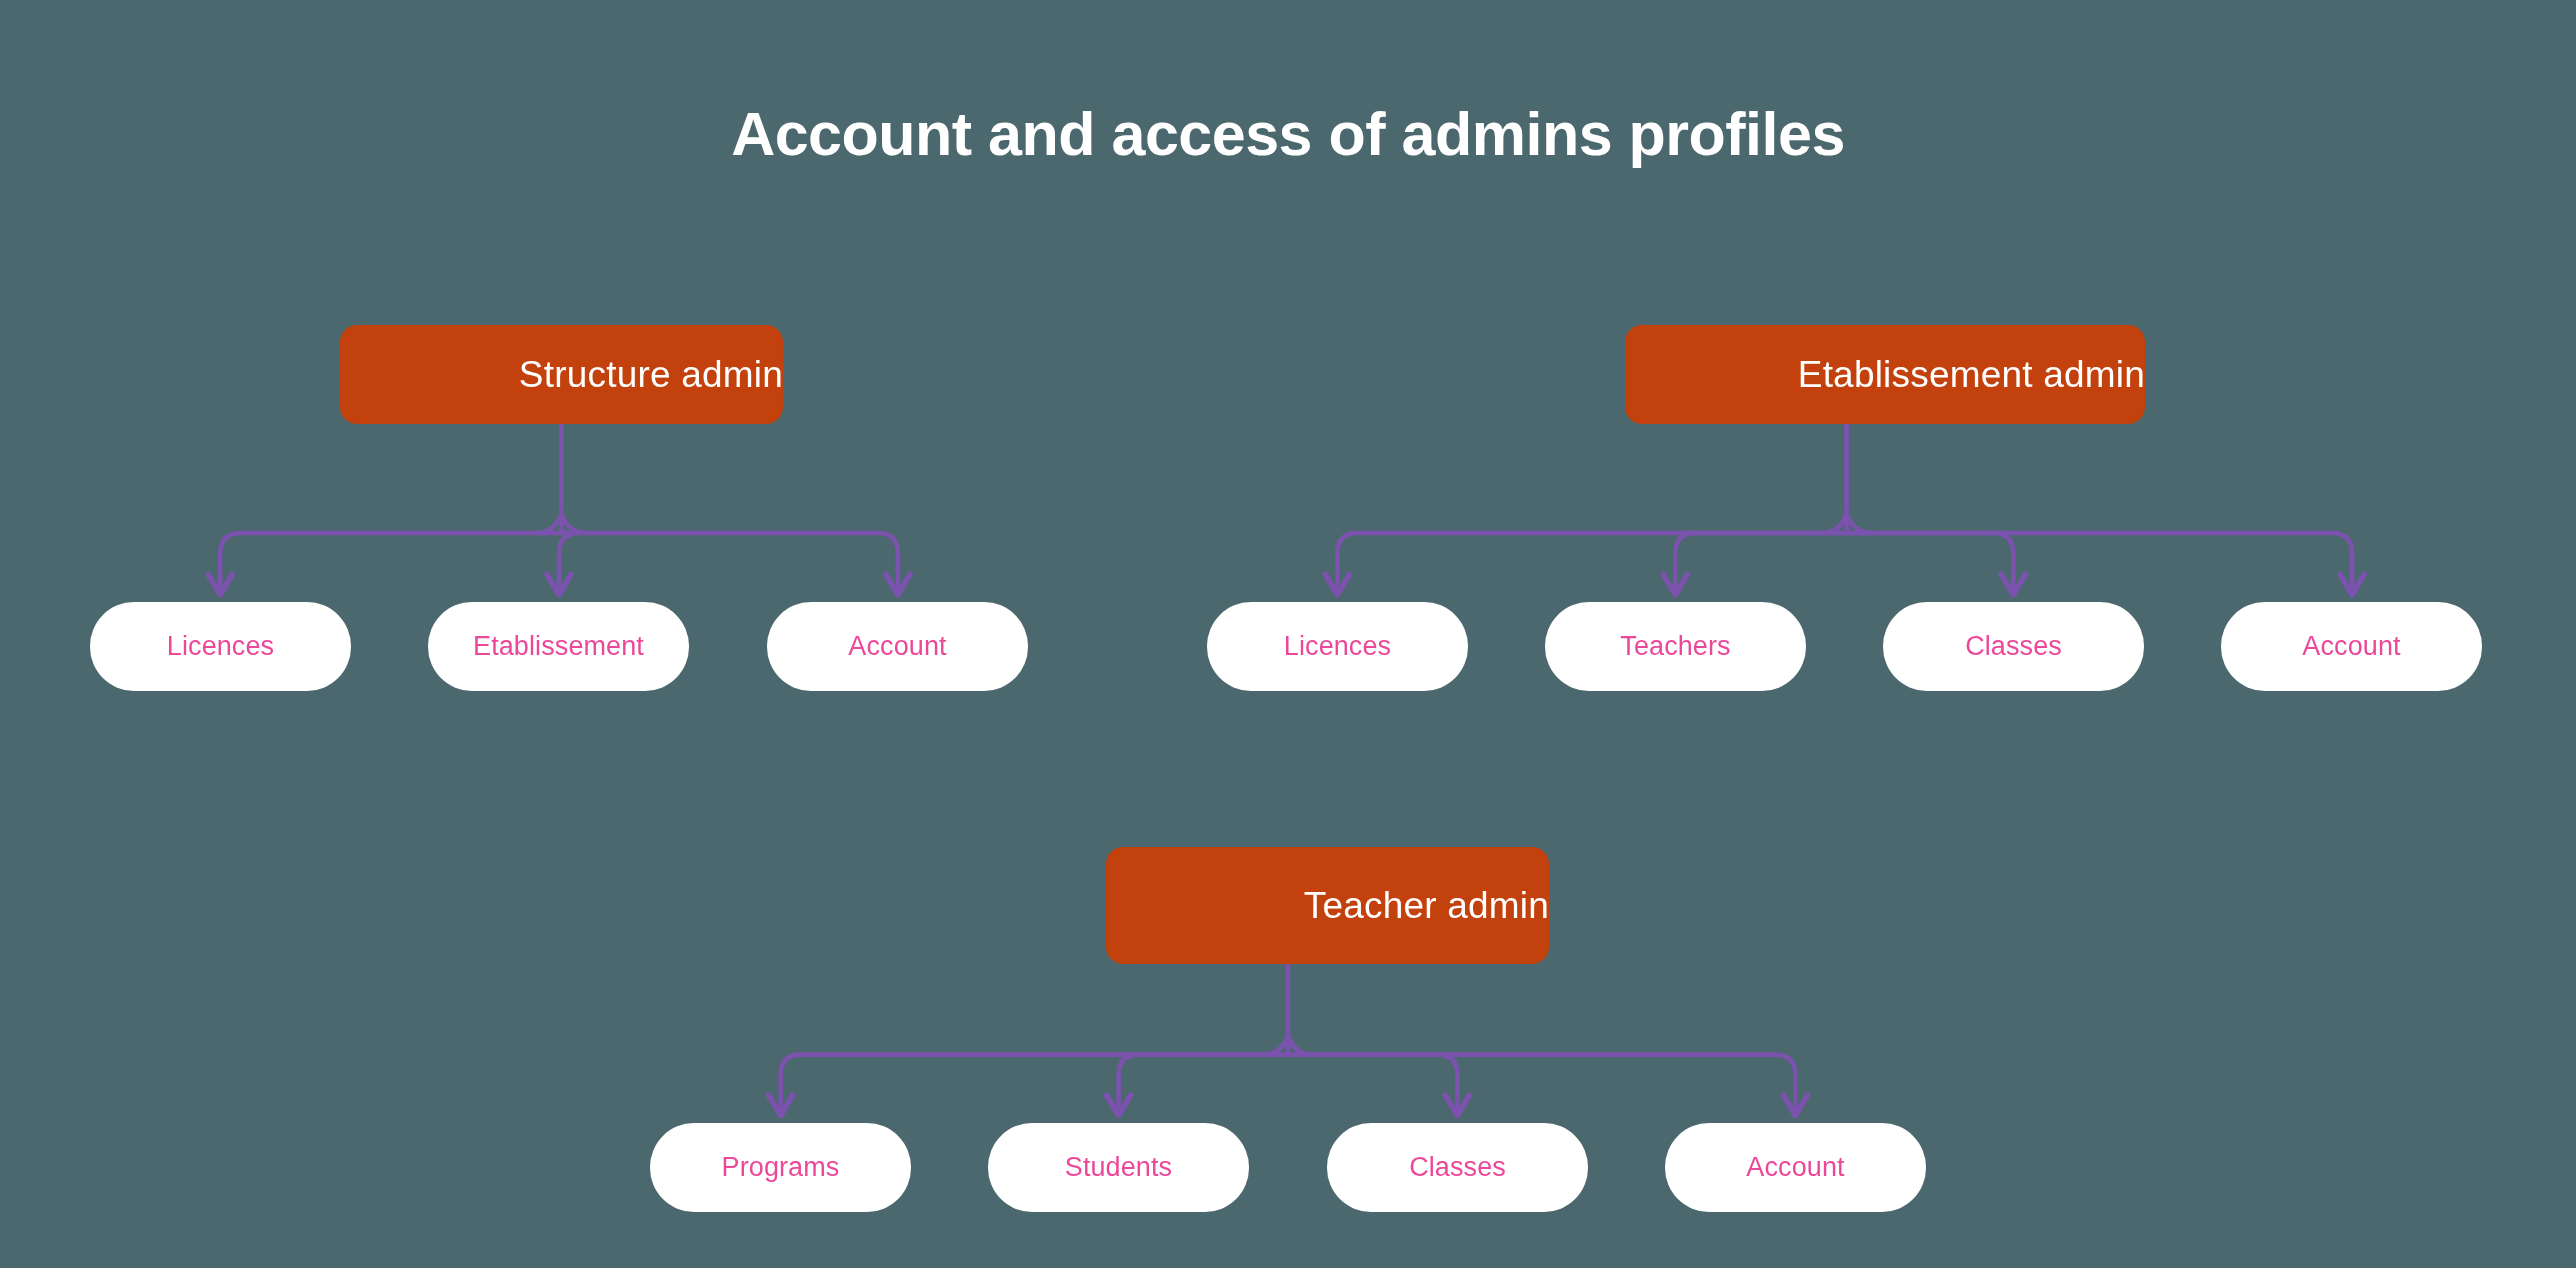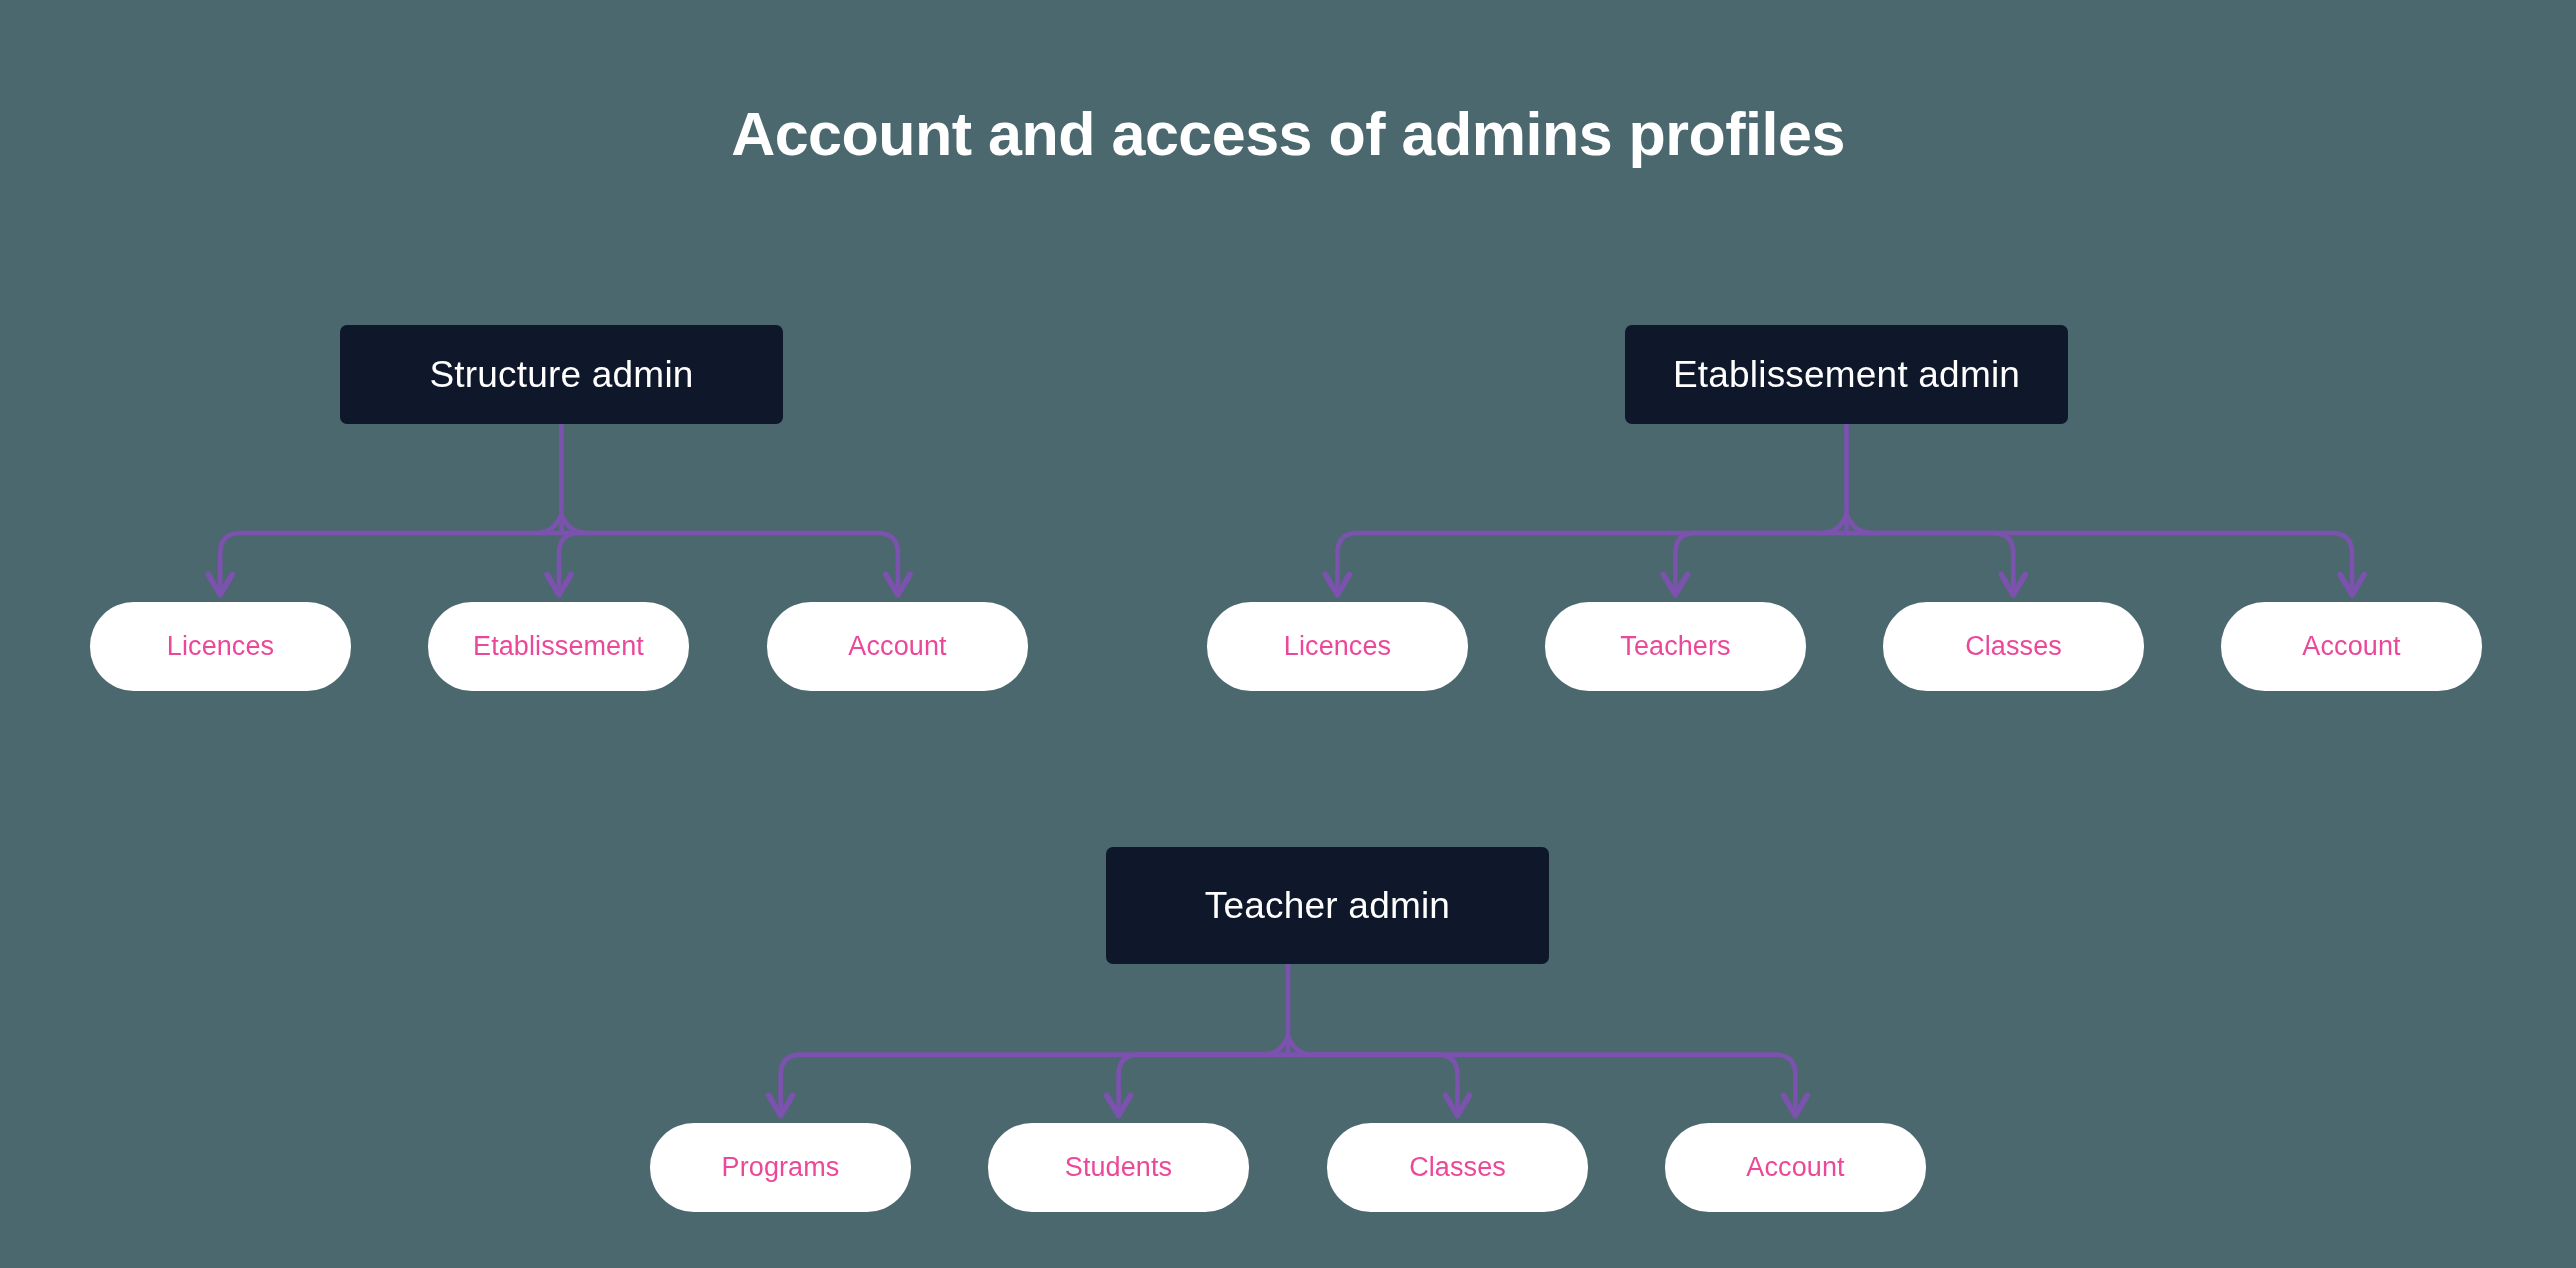--- a/index.html
+++ b/index.html
@@ -43,26 +43,27 @@
   }
   .node {
     position: absolute;
     box-sizing: border-box;
     display: flex;
     align-items: center;
     justify-content: center;
     white-space: nowrap;
   }
   .node.parent {
-    background: #0f172a;
-    border-radius: 7px;
+    background: #c2410c;
+    border-radius: 17px;
     color: #ffffff;
     font-size: 37px;
     font-weight: normal;
     letter-spacing: 0.2px;
+    justify-content: flex-end;
   }
   .node.leaf {
     background: #ffffff;
     border-radius: 44px;
     color: #ec4899;
     font-size: 27px;
     font-weight: normal;
     letter-spacing: 0.1px;
   }
 </style>
@@ -110,21 +111,21 @@
       </div>
       <div class="node leaf" style="left: 90px; top: 602px; width: 261px; height: 89px;">
         <span>Licences</span>
       </div>
       <div class="node leaf" style="left: 428px; top: 602px; width: 261px; height: 89px;">
         <span>Etablissement</span>
       </div>
       <div class="node leaf" style="left: 767px; top: 602px; width: 261px; height: 89px;">
         <span>Account</span>
       </div>
-      <div class="node parent" style="left: 1625px; top: 325px; width: 443px; height: 99px;">
+      <div class="node parent" style="left: 1625px; top: 325px; width: 520px; height: 99px;">
         <span>Etablissement admin</span>
       </div>
       <div class="node leaf" style="left: 1207px; top: 602px; width: 261px; height: 89px;">
         <span>Licences</span>
       </div>
       <div class="node leaf" style="left: 1545px; top: 602px; width: 261px; height: 89px;">
         <span>Teachers</span>
       </div>
       <div class="node leaf" style="left: 1883px; top: 602px; width: 261px; height: 89px;">
         <span>Classes</span>

